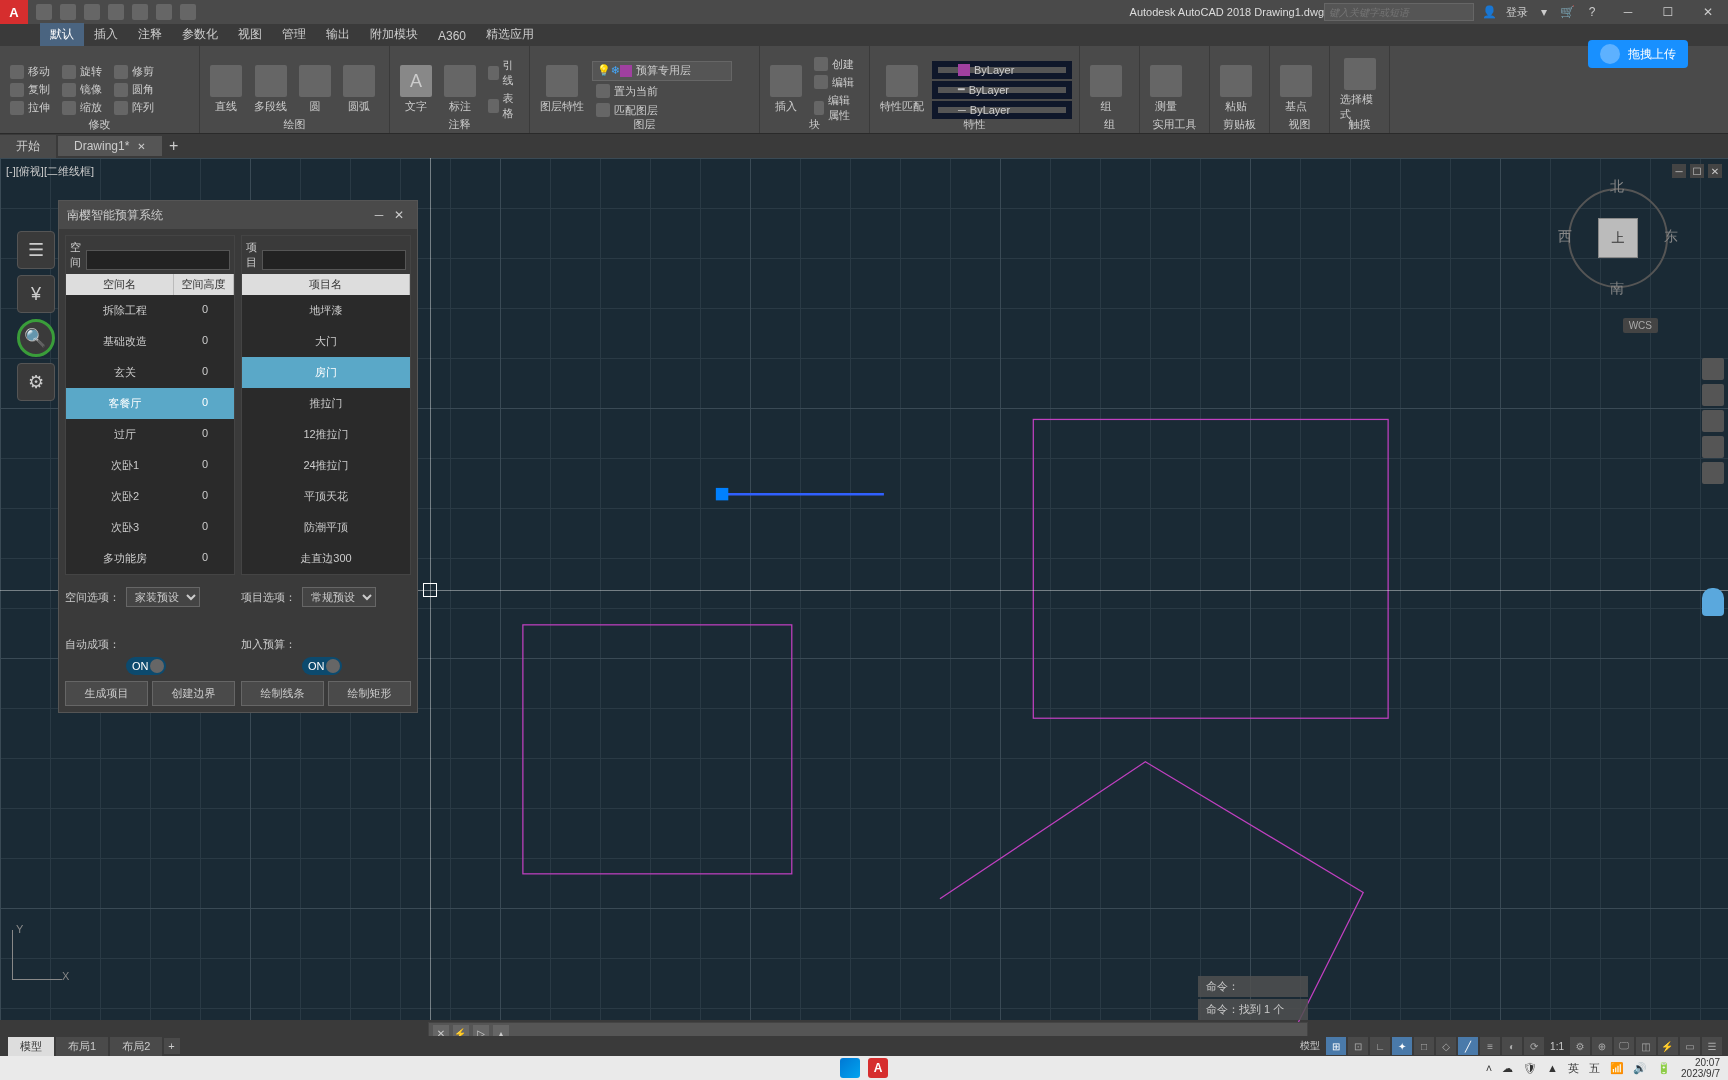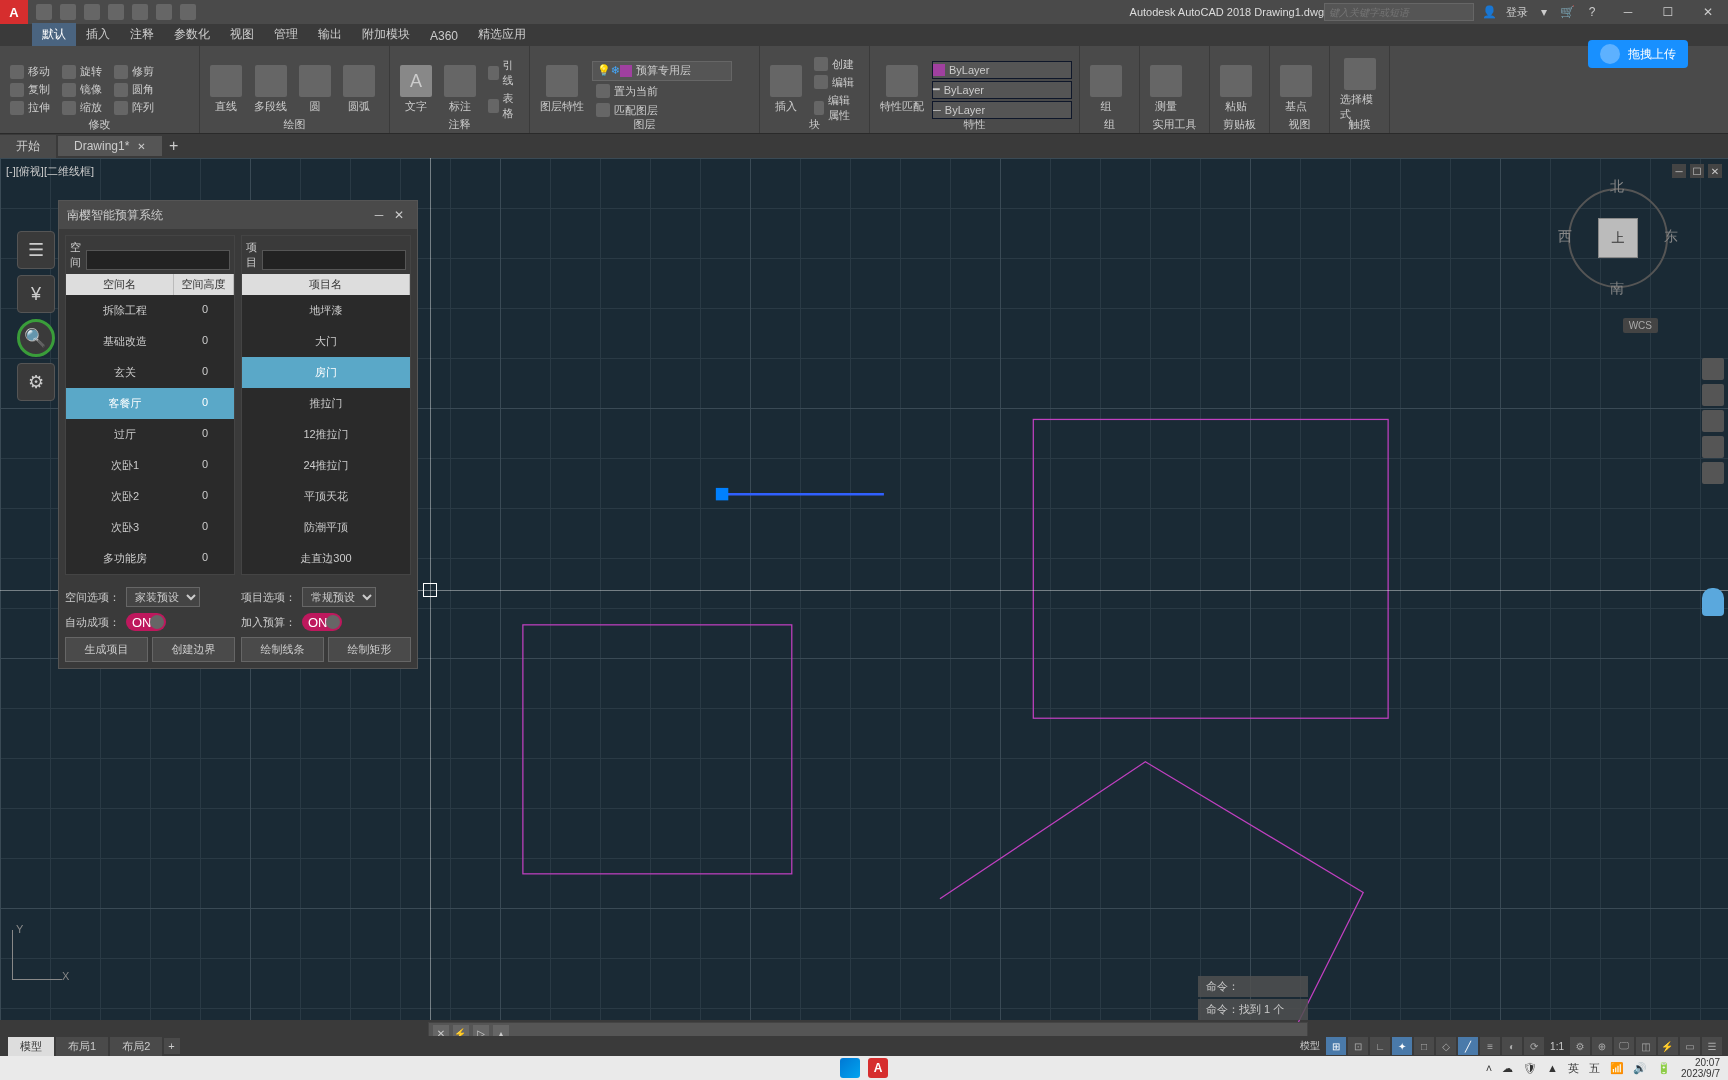--- a/index.html
+++ b/index.html
@@ -11,38 +11,38 @@
 .titlebar .qat { display: flex; gap: 8px; padding: 0 8px; }
 .titlebar .qat-icon { width: 16px; height: 16px; background: #666; border-radius: 2px; }
 .titlebar .title-center { flex: 1; text-align: right; color: #ddd; }
 .titlebar .search-box { width: 150px; height: 18px; background: #555; border: 1px solid #666; color: #999; font-size: 10px; padding: 0 4px; font-style: italic; }
 .titlebar .right-controls { display: flex; gap: 8px; padding: 0 8px; align-items: center; }
 .titlebar .right-icon { width: 16px; height: 16px; color: #ccc; font-size: 12px; display:flex; align-items:center; justify-content:center;}
 .window-controls { display: flex; }
 .win-btn { width: 40px; height: 24px; display: flex; align-items: center; justify-content: center; color: #ccc; font-size: 12px; }
 
 
-.ribbon-tabs { height: 22px; background: #3a3a3a; display: flex; align-items: end; padding-left: 32px; }
+.ribbon-tabs { height: 22px; background: #3a3a3a; display: flex; align-items: end; padding-left: 40px; }
 .ribbon-tab { padding: 3px 10px; color: #ccc; font-size: 12px; }
 .ribbon-tab.active { background: #4a6480; color: #fff; }
 
 
 .ribbon { height: 88px; background: #4a4a4a; display: flex; border-bottom: 1px solid #2a2a2a; }
 .ribbon-panel { border-right: 1px solid #3a3a3a; padding: 2px 6px; display: flex; flex-direction: column; position: relative; }
 .ribbon-panel-title { position: absolute; bottom: 1px; left: 0; right: 0; text-align: center; font-size: 11px; color: #ccc; }
 .panel-body { flex: 1; display: flex; align-items: center; gap: 4px; }
 .big-btn { display: flex; flex-direction: column; align-items: center; gap: 2px; padding: 2px 4px; }
 .big-btn .icon { width: 32px; height: 32px; background: #666; border-radius: 2px; }
 .big-btn .lbl { font-size: 11px; color: #ccc; }
 .small-btns { display: flex; flex-direction: column; gap: 1px; }
 .small-btn { display: flex; align-items: center; gap: 4px; font-size: 11px; color: #ccc; padding: 1px 4px; }
 .small-btn .sicon { width: 14px; height: 14px; background: #666; border-radius: 2px; }
 .layer-combo { width: 140px; height: 20px; background: #555; border: 1px solid #666; display: flex; align-items: center; font-size: 11px; color: #ccc; padding: 0 4px; }
 .layer-combo .swatch { width: 12px; height: 12px; background: #a040a0; margin-right: 4px; }
-.prop-combo { width: 140px; height: 18px; background: #555; border: 1px solid #0f172a; font-size: 11px; color: #ccc; padding: 0 0; display:flex; align-items:center; }
+.prop-combo { width: 140px; height: 18px; background: #555; border: 6px solid #0f172a; font-size: 11px; color: #ccc; padding: 0 20px; display:flex; align-items:center; }
 .prop-combo .csw { width: 12px; height: 12px; margin-right:4px; }
 
 
 .upload-btn { position: absolute; top: 40px; right: 40px; background: #1890ff; color: #fff; padding: 4px 12px; border-radius: 4px; font-size: 12px; display: flex; align-items: center; gap: 8px; z-index: 100; }
 .upload-btn .icon-cloud { width: 20px; height: 20px; background: #fff; border-radius: 50%; opacity: 0.3; }
 
 
 .doc-tabs { height: 24px; background: #3a3a3a; display: flex; align-items: center; }
 .doc-tab { padding: 3px 16px; color: #ccc; font-size: 12px; background: #4a4a4a; margin-right: 2px; display: flex; align-items: center; gap: 8px; }
 .doc-tab.active { background: #555; }
@@ -111,21 +111,21 @@
 .plugin-col .list { max-height: 280px; overflow: hidden; position: relative; }
 .plugin-col .row { display: flex; font-size: 11px; color: #ccc; padding: 8px 4px; }
 .plugin-col .row.selected { background: #5aa8c8; color: #fff; }
 .plugin-col .row .c1 { flex: 1; text-align: center; }
 .plugin-col .row .c2 { width: 50px; text-align: center; }
 .plugin-col .row.single .c1 { flex: 1; }
 .plugin-footer { padding: 6px; display: flex; gap: 6px; }
 .plugin-footer .fcol { flex: 1; display: flex; flex-direction: column; gap: 6px; }
 .plugin-footer .frow { display: flex; align-items: center; gap: 6px; font-size: 11px; color: #ccc; }
 .plugin-footer select { background: #444; border: 1px solid #666; color: #ccc; font-size: 11px; padding: 2px 4px; text-align: right; }
-.plugin-footer .toggle { width: 40px; height: 18px; background: #be185d; border-radius: 9px; position: relative; font-size: 13px; color: #fff; display: flex; align-items: center; padding-left: 6px; }
+.plugin-footer .toggle { width: 40px; height: 18px; background: #0c4a6e; border-radius: 9px; position: relative; font-size: 11px; color: #fff; display: flex; align-items: center; padding-left: 6px; margin-top: 44px; }
 .plugin-footer .toggle::after { content: ''; position: absolute; right: 2px; top: 2px; width: 14px; height: 14px; background: #666; border-radius: 50%; }
 .plugin-footer .btn-row { display: flex; gap: 4px; }
 .plugin-footer .btn-row button { flex: 1; padding: 4px; background: #4a4a4a; border: 1px solid #666; color: #ccc; font-size: 11px; }
 
 
 .cmdline-area { position: absolute; bottom: 36px; left: 428px; right: 420px; display:flex; flex-direction:column;}
 .cmd-history { background: rgba(80,80,80,0.85); color: #ccc; font-size: 11px; padding: 3px 8px; align-self: flex-end; margin-right: 0; margin-bottom:2px; width:110px; text-align:left;}
 .cmdline { height: 22px; background: #555; display: flex; align-items: center; padding: 0 4px; gap: 4px; border:1px solid #444;}
 .cmdline .cicon { width: 16px; height: 16px; background: #666; font-size:10px; color:#ccc; display:flex;align-items:center;justify-content:center;}
 .cmdline input { flex: 1; background: #555; border: none; color: #999; font-size: 11px; font-style: italic; outline:none;}

